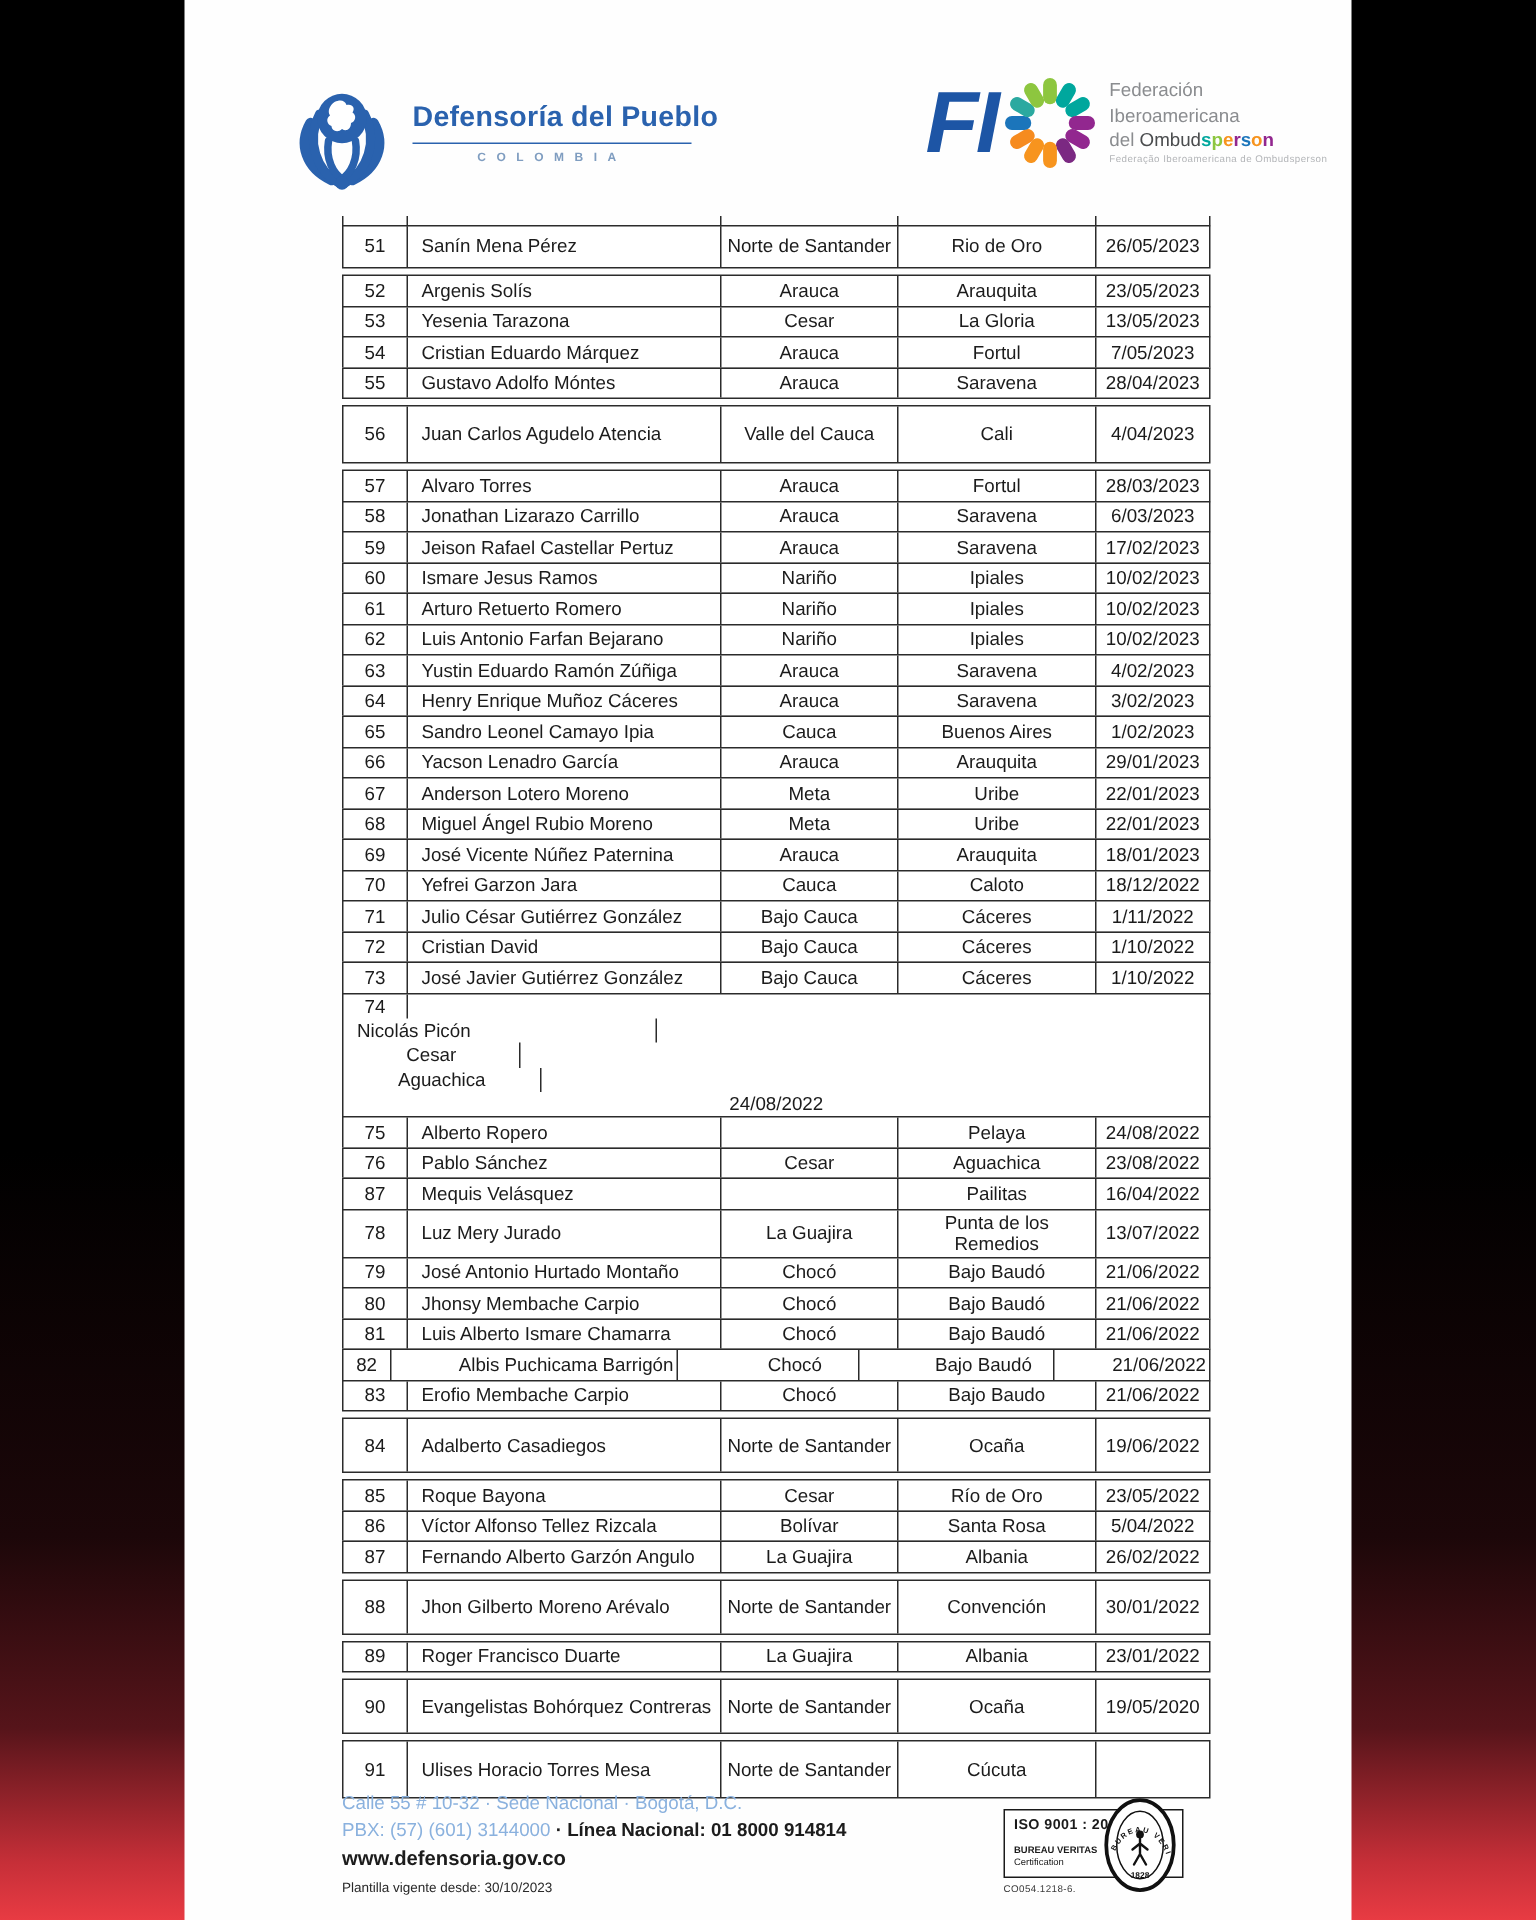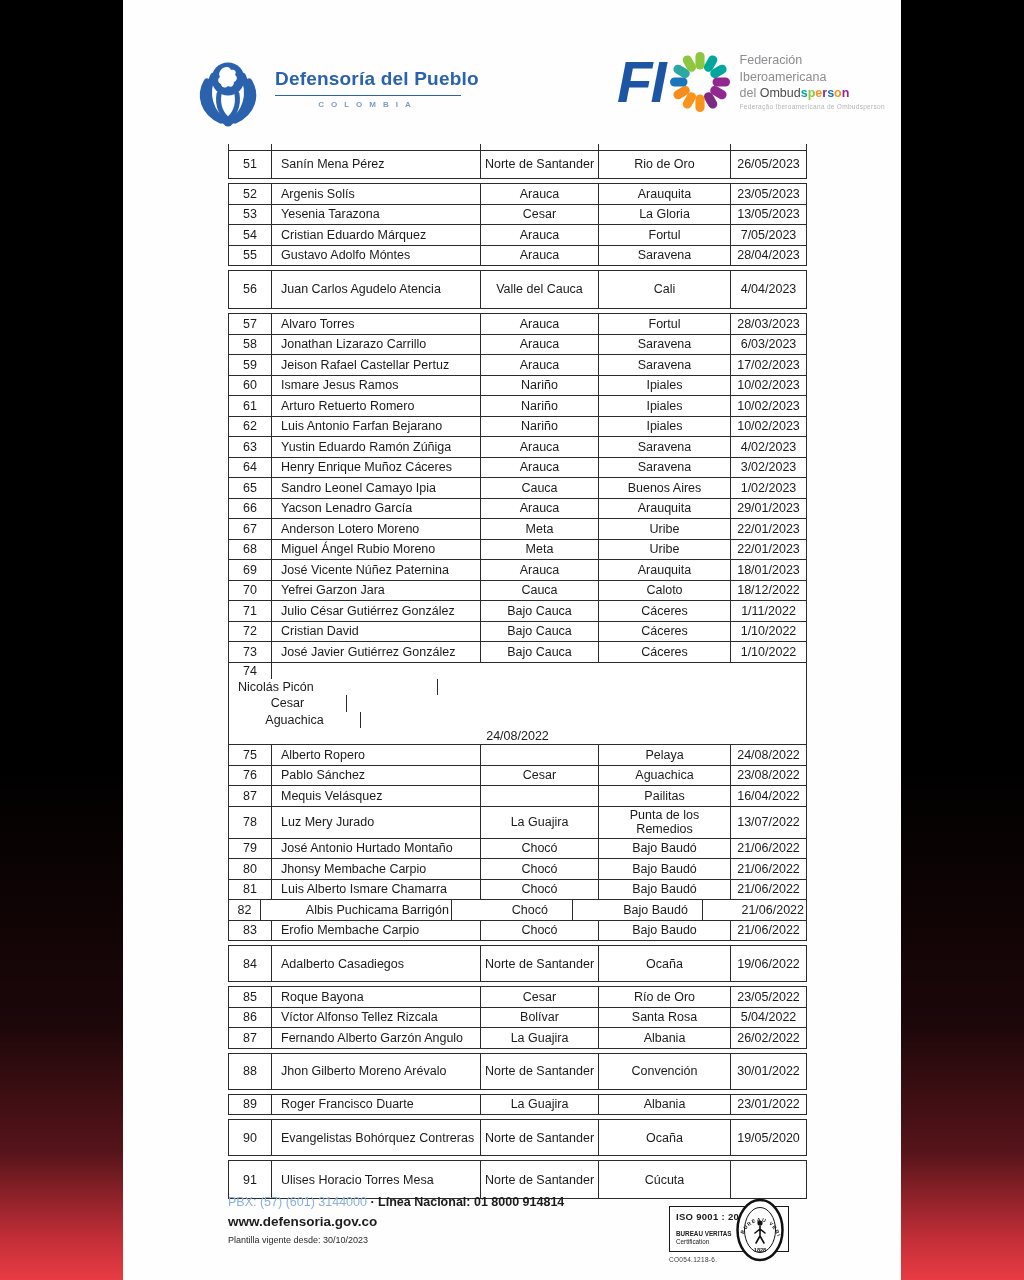--- a/index.html
+++ b/index.html
@@ -413,20 +413,21 @@
             <div class="cell c-num">91</div>
             <div class="cell c-name">Ulises Horacio Torres Mesa</div>
             <div class="cell c-dept">Norte de Santander</div>
             <div class="cell c-muni">Cúcuta</div>
             <div class="cell c-date"></div>
           </div>
         </div>
     </div>
 
     <div class="footer-left">
+      <div class="f-addr">Calle 55 # 10-32 · Sede Nacional · Bogotá, D.C.</div>
       <div class="f-line2"><span class="f-pbx">PBX: (57) (601) 3144000</span><span class="f-linea"> · Línea Nacional: 01 8000 914814</span></div>
       <div class="f-web">www.defensoria.gov.co</div>
       <div class="f-template">Plantilla vigente desde: 30/10/2023</div>
     </div>
 
     <div class="cert">
       <div class="cert-box">
         <div class="cert-iso">ISO 9001 : 2015</div>
         <div class="cert-org">
           <b>BUREAU VERITAS</b><br>

